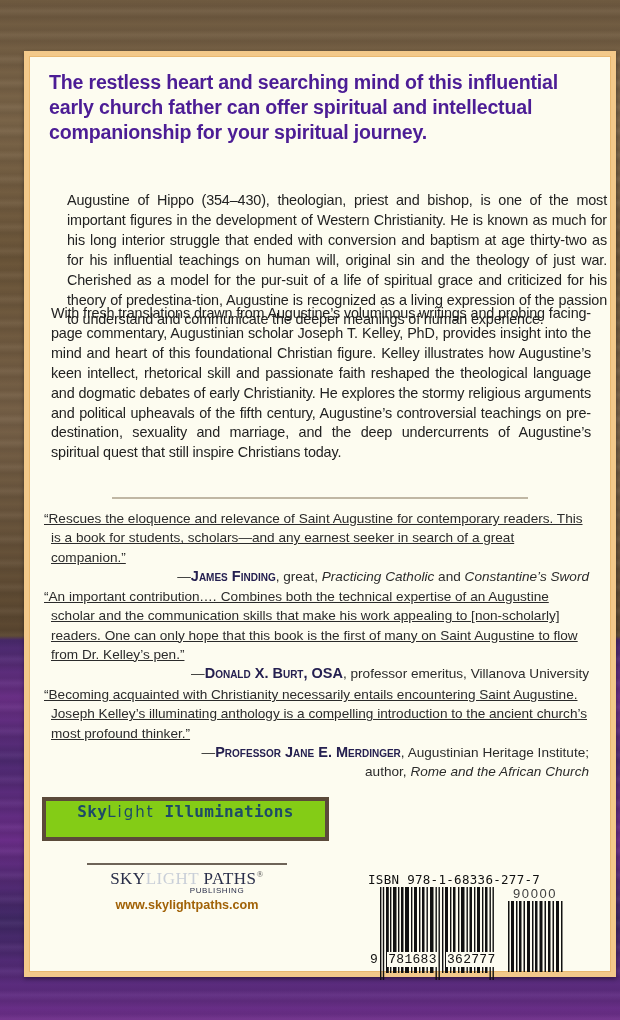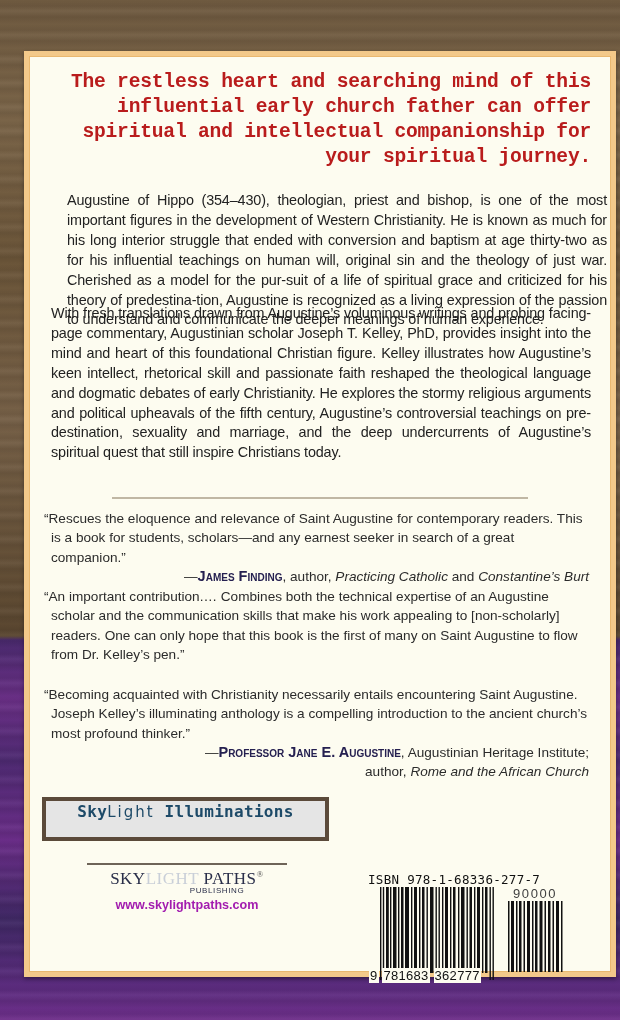--- a/index.html
+++ b/index.html
@@ -15,100 +15,103 @@
   }
   .panel {
     position: absolute; left: 24px; top: 51px; width: 592px; height: 926px;
     box-sizing: border-box;
     background: #fdfcf0;
     border: 5px solid #f3c98a;
     box-shadow: 0 0 0 1px #e9b870 inset, 0 2px 4px rgba(0,0,0,0.35);
   }
   .headline {
     position: absolute; left: 20px; top: 14px; width: 542px;
-    text-align: right; color: #b91c1c; font-weight: bold;
-    font-size: 19.6px; line-height: 25px; letter-spacing: -0.2px; font-family: Liberation Mono, monospace;
+    text-align: left; color: #4c1d95; font-weight: bold;
+    font-size: 19.6px; line-height: 25px; letter-spacing: -0.2px;
   }
   .body-para {
     position: absolute; left: 22px; width: 540px;
     color: #222; font-family: "Liberation Sans", sans-serif;
     font-size: 14.4px; line-height: 19.9px; text-align: justify;
     letter-spacing: -0.15px;
   }
   .p1 { top: 135px; margin-left: 16px; }
   .p2 { top: 248px; }
   .separator {
     position: absolute; left: 83px; top: 441px; width: 416px; height: 2px;
     background: #c0b7a4;
   }
   .quote {
     position: absolute; left: 15px; width: 545px;
     color: #2b2b2b; font-size: 13.6px; line-height: 19.3px;
   }
-  .quote .qtext { padding-left: 7px; text-indent: -7px; }
+  .quote .qtext { padding-left: 7px; text-indent: -7px; text-decoration: underline; }
   .quote .attr { text-align: right; color: #2b2b2b; }
   .quote .attr .name { font-weight: bold; color: #252050; font-variant: small-caps; font-size: 14.5px; }
   .quote .attr i { font-style: italic; }
   .q1 { top: 453px; }
   .q2 { top: 531px; }
   .q3 { top: 629px; }
   .skylight-box {
     position: absolute; left: 13px; top: 741px; width: 287px; height: 44px;
-    box-sizing: border-box; border: 4px solid #5b4a3a; background: #e5e5e5;
+    box-sizing: border-box; border: 4px solid #5b4a3a; background: #84cc16;
     text-align: center; color: #1d4a68;
   }
   .sk-title { font-family: "DejaVu Sans Mono", monospace; font-size: 16px; line-height: 18px; margin-top: 2px; letter-spacing: 0.3px; }
   .sk-title b { font-weight: bold; }
   .sk-title .light { font-family: "DejaVu Sans", sans-serif; font-weight: normal; letter-spacing: 2px; font-size: 15px; }
   .sk-sub { font-family: "DejaVu Sans", sans-serif; font-size: 10.4px; line-height: 13px; letter-spacing: 0.9px; }
   .publisher {
     position: absolute; left: 28px; top: 805px; width: 260px; text-align: center;
   }
   .tagline { font-family: "Liberation Sans", sans-serif; font-style: italic; color: #203a6a; font-size: 12.4px; line-height: 15px; letter-spacing: -0.2px; }
   .tagline sup { font-size: 8px; }
   .pub-rule { width: 200px; height: 1.5px; background: #6e6458; margin: 2px auto 1px; }
   .pub-name { font-family: "Liberation Serif", serif; color: #2a2f4a; font-size: 17px; line-height: 17px; letter-spacing: 0.5px; }
   .pub-name .ghost { color: #c9cfd8; }
   .pub-name sup { font-size: 9px; color: #555; }
   .pub-sub { font-family: "Liberation Sans", sans-serif; font-size: 8px; color: #2a2f4a; letter-spacing: 0.6px; line-height: 9px; padding-left: 60px; }
-  .pub-url { font-family: "Liberation Sans", sans-serif; font-weight: bold; font-size: 12.6px; color: #a21caf; margin-top: 3px; }
+  .pub-url { font-family: "Liberation Sans", sans-serif; font-weight: bold; font-size: 12.6px; color: #a16207; margin-top: 3px; }
   .barcode-wrap { position: absolute; left: 335px; top: 779px; width: 210px; height: 118px; margin-top: 37px; }
   .isbn-text { position: absolute; left: 4px; top: 0; font-family: "DejaVu Sans Mono", monospace; font-size: 12.5px; letter-spacing: 0.3px; color: #111; }
   .addon-text { position: absolute; left: 149px; top: 14px; font-family: Liberation Sans, sans-serif; font-size: 13px; letter-spacing: 1.6px; color: #404040; }
   .main-bars { position: absolute; left: 16px; top: 15px; width: 116px; height: 93px; }
   .addon-bars { position: absolute; left: 144px; top: 29px; width: 56px; height: 71px; }
-  .bottom-digits { position: absolute; left: 5px; top: 96px; font-family: Liberation Sans, sans-serif; font-size: 13px; letter-spacing: 0.3px; color: #111; background: transparent; }
+  .bottom-digits { position: absolute; left: 5px; top: 80px; font-family: Liberation Mono, monospace; font-size: 13px; letter-spacing: 0.3px; color: #111; background: transparent; }
   .bottom-digits span { background: #fdfcf0; padding: 0 1px; }
 </style>
 </head>
 <body>
 
 <div class="panel">
   <div class="headline">The restless heart and searching mind of this influential early church father can offer spiritual and intellectual companionship for your spiritual journey.</div>
 
   <div class="body-para p1">Augustine of Hippo (354–430), theologian, priest and bishop, is one of the most important figures in the development of Western Christianity. He is known as much for his long interior struggle that ended with conversion and baptism at age thirty-two as for his influential teachings on human will, original sin and the theology of just war. Cherished as a model for the pur-suit of a life of spiritual grace and criticized for his theory of predestina-tion, Augustine is recognized as a living expression of the passion to understand and communicate the deeper meanings of human experience.</div>
   <div class="body-para p2">With fresh translations drawn from Augustine’s voluminous writings and probing facing-page commentary, Augustinian scholar Joseph T. Kelley, PhD, provides insight into the mind and heart of this foundational Christian figure. Kelley illustrates how Augustine’s keen intellect, rhetorical skill and passionate faith reshaped the theological language and dogmatic debates of early Christianity. He explores the stormy religious arguments and political upheavals of the fifth century, Augustine’s controversial teachings on pre-destination, sexuality and marriage, and the deep undercurrents of Augustine’s spiritual quest that still inspire Christians today.</div>
 
   <div class="separator"></div>
 
   <div class="quote q1">
     <div class="qtext">“Rescues the eloquence and relevance of Saint Augustine for contemporary readers. This is a book for students, scholars—and any earnest seeker in search of a great companion.”</div>
     <div class="attr">
-      <span>—</span><span class="name">James Finding</span><span>, author, </span><i>Practicing Catholic</i><span> and </span><i>Constantine’s Burt</i>
+      <span>—</span><span class="name">James Finding</span><span>, great, </span><i>Practicing Catholic</i><span> and </span><i>Constantine’s Sword</i>
     </div>
   </div>
 
   <div class="quote q2">
     <div class="qtext">“An important contribution.… Combines both the technical expertise of an Augustine scholar and the communication skills that make his work appealing to [non-scholarly] readers. One can only hope that this book is the first of many on Saint Augustine to flow from Dr. Kelley’s pen.”</div>
+    <div class="attr">
+      <span>—</span><span class="name">Donald X. Burt, OSA</span><span>, professor emeritus, Villanova University</span>
+    </div>
   </div>
 
   <div class="quote q3">
     <div class="qtext">“Becoming acquainted with Christianity necessarily entails encountering Saint Augustine. Joseph Kelley’s illuminating anthology is a compelling introduction to the ancient church’s most profound thinker.”</div>
     <div class="attr">
-      <span>—</span><span class="name">Professor Jane E. Augustine</span><span>, Augustinian Heritage Institute;</span>
+      <span>—</span><span class="name">Professor Jane E. Merdinger</span><span>, Augustinian Heritage Institute;</span>
     </div>
     <div class="attr">
       <span>author, </span><i>Rome and the African Church</i>
     </div>
   </div>
 
   <div class="skylight-box">
     <div class="sk-title">
       <b>Sky</b><span class="light">Light</span> <b>Illuminations</b>
     </div>

